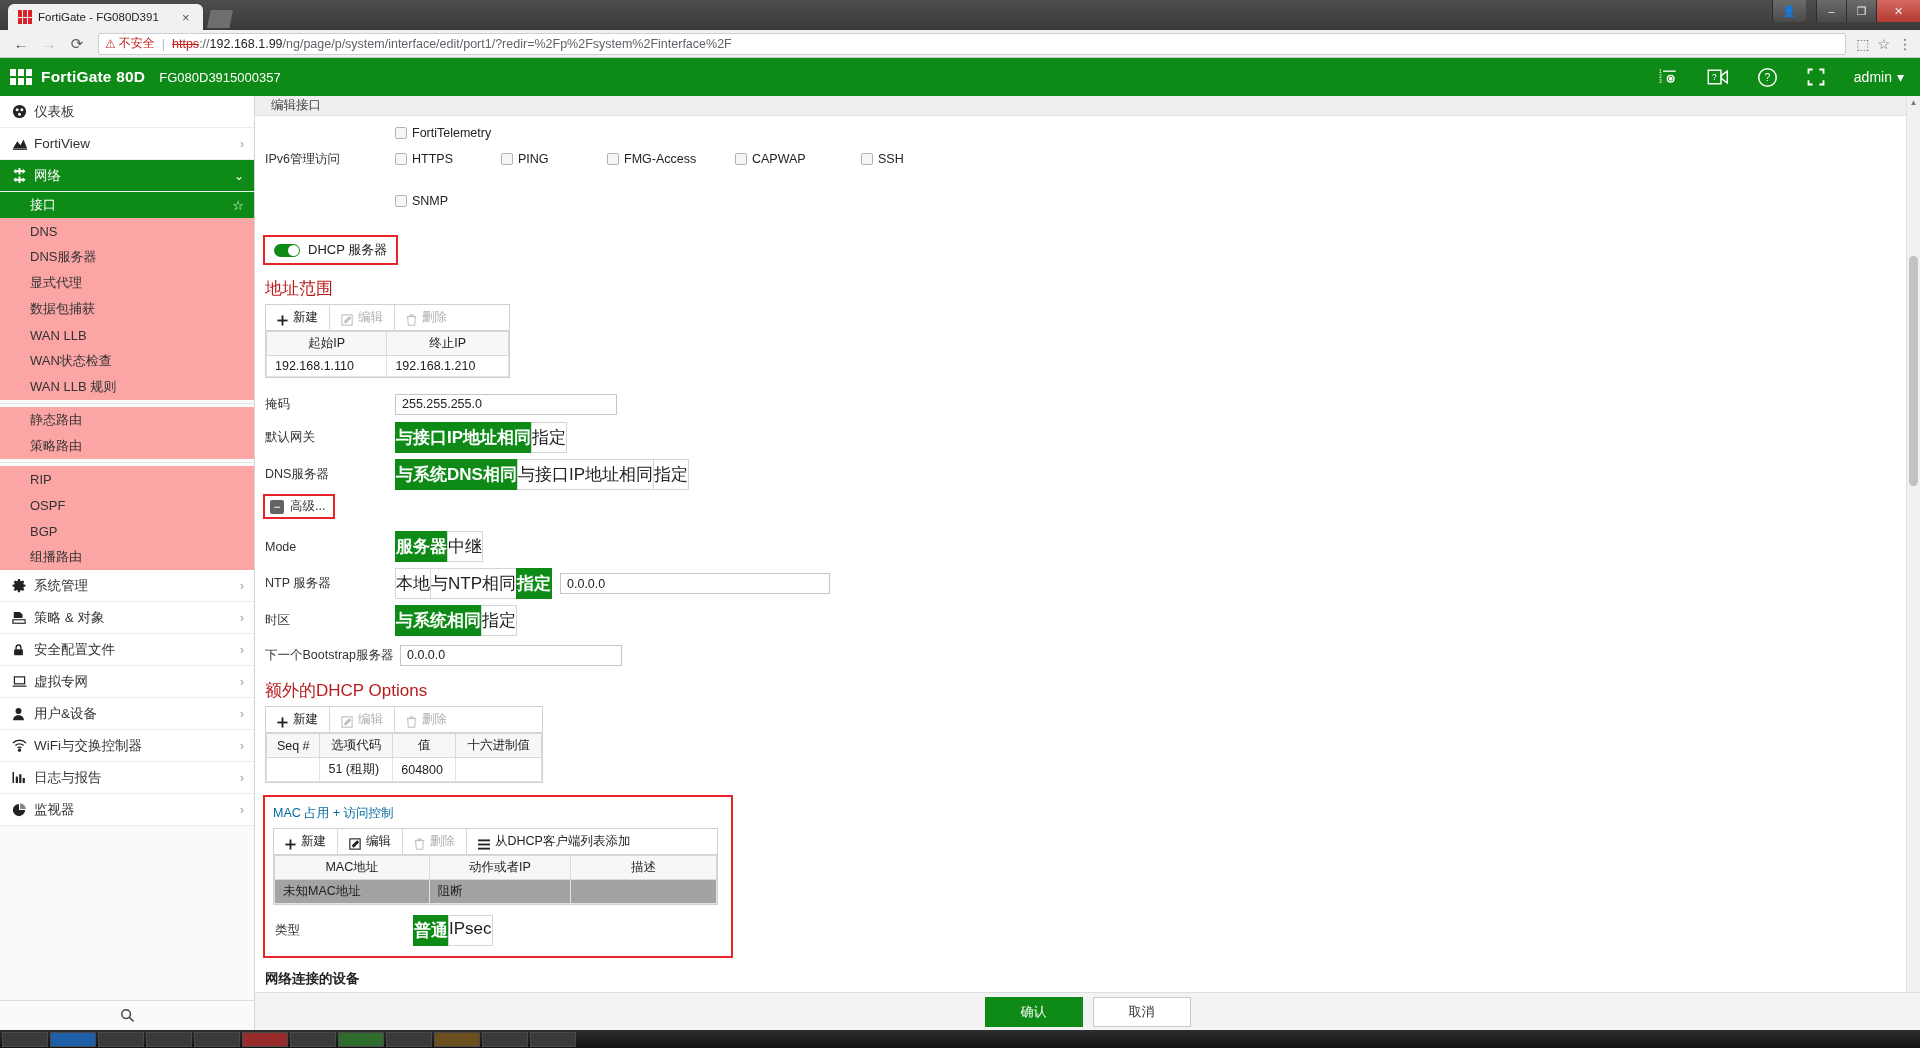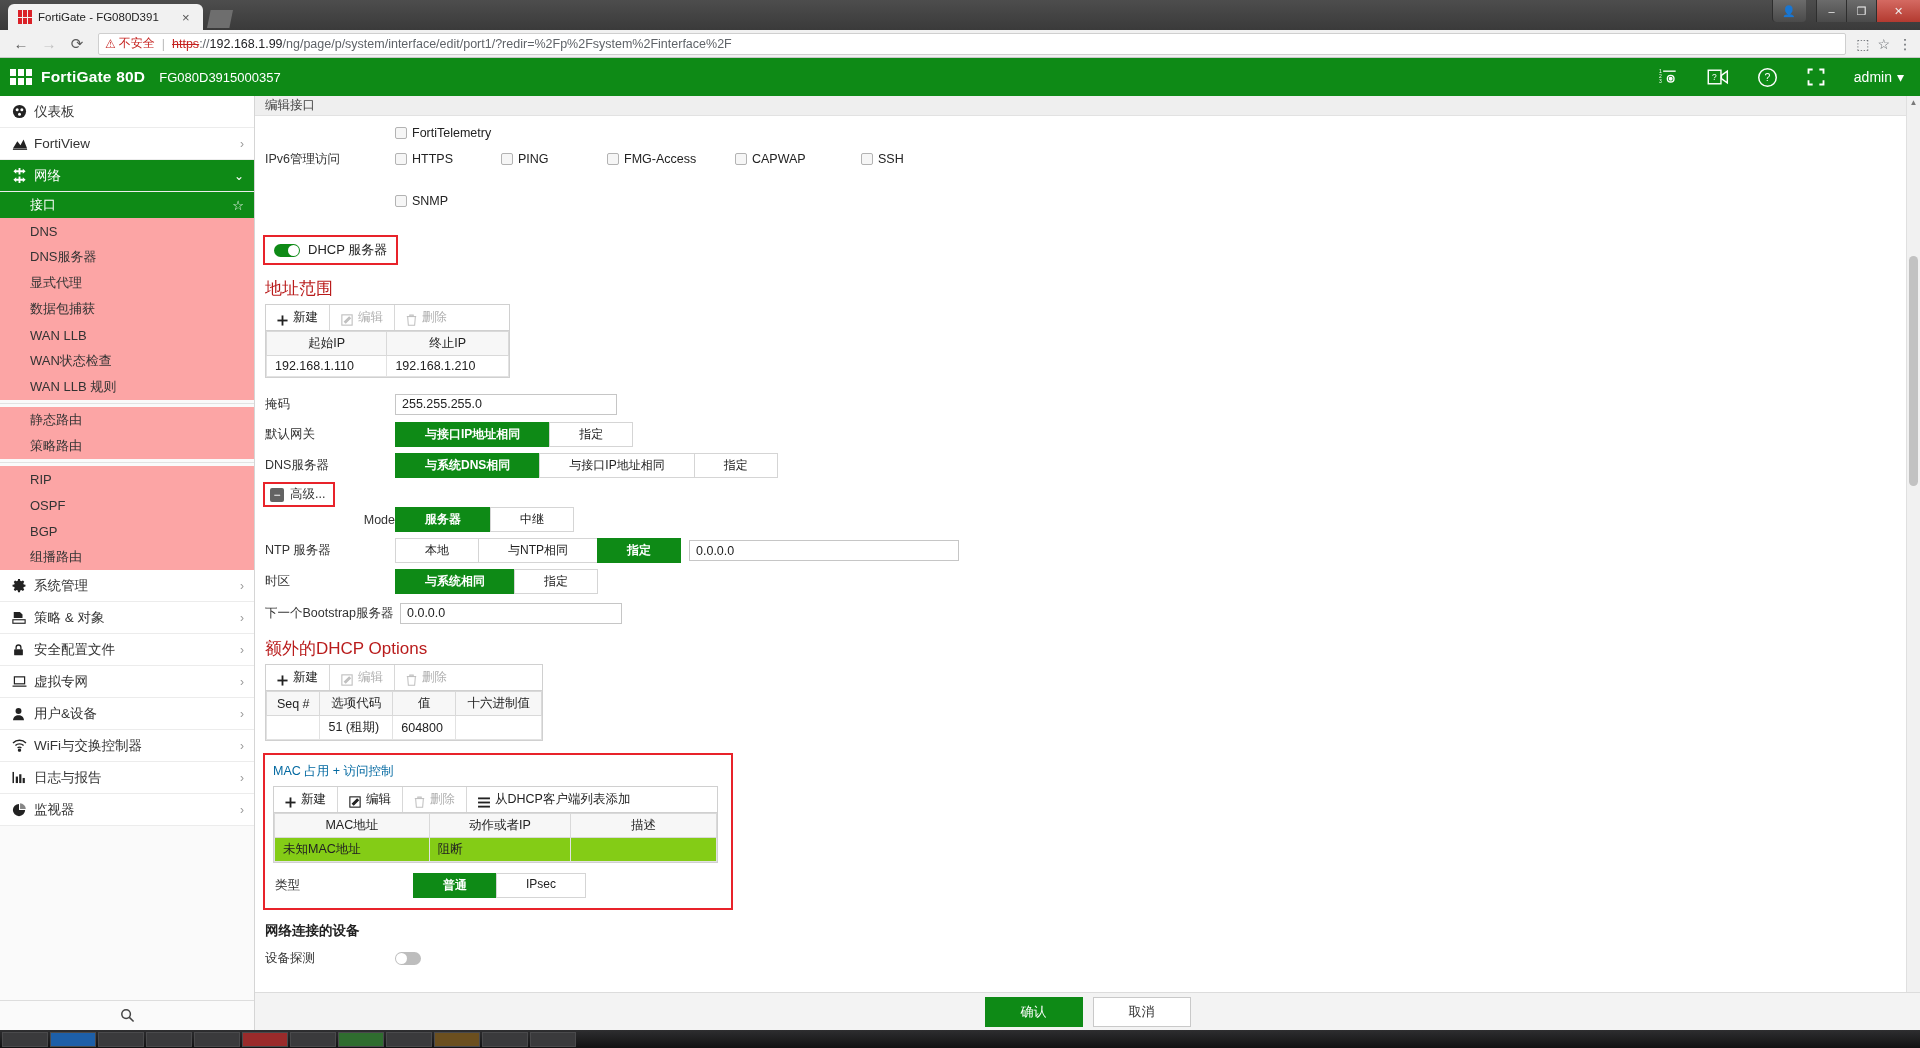--- a/index.html
+++ b/index.html
@@ -191,21 +191,21 @@
     flex: 1 1 auto;
     position: relative;
     background: #fff;
     overflow: hidden;
   }
   .page-title-bar {
     height: 20px;
     background: #efefef;
     border-bottom: 1px solid #e2e2e2;
     display: flex; align-items: center;
-    padding-left: 10px;
+    padding-left: 16px;
     font-size: 12.5px; color: #444;
   }
   .content { padding: 4px 0 0 0; position: relative; }
 
   .field-row { display: flex; align-items: center; min-height: 24px; }
   .field-label { width: 140px; flex: 0 0 140px; font-size: 12.5px; color:#333; padding-left: 10px; }
   .chk-wrap { display: inline-flex; align-items: center; margin-right: 8px; font-size: 12.5px; color:#222; }
   .chk {
     width: 12px; height: 12px; border: 1px solid #b3b3b3; background: #f6f6f6;
     display:inline-block; margin-right: 5px; border-radius: 2px;
@@ -246,26 +246,26 @@
   table.grid { border-collapse: collapse; width: 100%; }
   table.grid th {
     font-size: 12.5px; font-weight: normal; color:#222;
     background: #f7f7f7; border: 1px solid #d9d9d9;
     padding: 3px 8px; text-align: center;
   }
   table.grid td {
     font-size: 12.5px; color:#222; border: 1px solid #e2e2e2;
     padding: 3px 8px; text-align: left;
   }
-  tr.highlight td { background: #84cc16; }
+  tr.highlight td { background: #a3a3a3; }
 
   
   .seg { display: inline-flex; }
   .seg > div {
-    font-size: 12px; padding: 3px 29px;
+    font-size: 17px; padding: 3px 0;
     border: 1px solid #d5d5d5; border-right: none;
     background: #fff; color: #222; cursor: pointer; white-space: nowrap;
   }
   .seg > div:last-child { border-right: 1px solid #d5d5d5; }
   .seg > div.on { background: #0e8a16; color: #fff; border-color: #0e8a16; font-weight: bold; }
 
   .txtinput {
     height: 21px; border: 1px solid #c6c6c6; background:#fff;
     font-size: 12.5px; padding: 0 6px; color: #222;
     display: flex; align-items: center;
@@ -729,21 +729,21 @@
 
       
       <div class="redbox" style="display:inline-flex;margin:4px 0 0 8px;padding:2px 8px 2px 5px;">
         <span class="expander">
           <span class="exp-box">−</span>
           <span>高级...</span>
         </span>
       </div>
 
       
-      <div class="field-row" style="text-align:right;">
+      <div class="field-row" style="margin-top:12px;">
         <div class="field-label">Mode</div>
         <div class="seg">
           <div class="on">服务器</div>
           <div>中继</div>
         </div>
       </div>
 
       
       <div class="field-row" style="margin-top:6px;">
         <div class="field-label">NTP 服务器</div>

